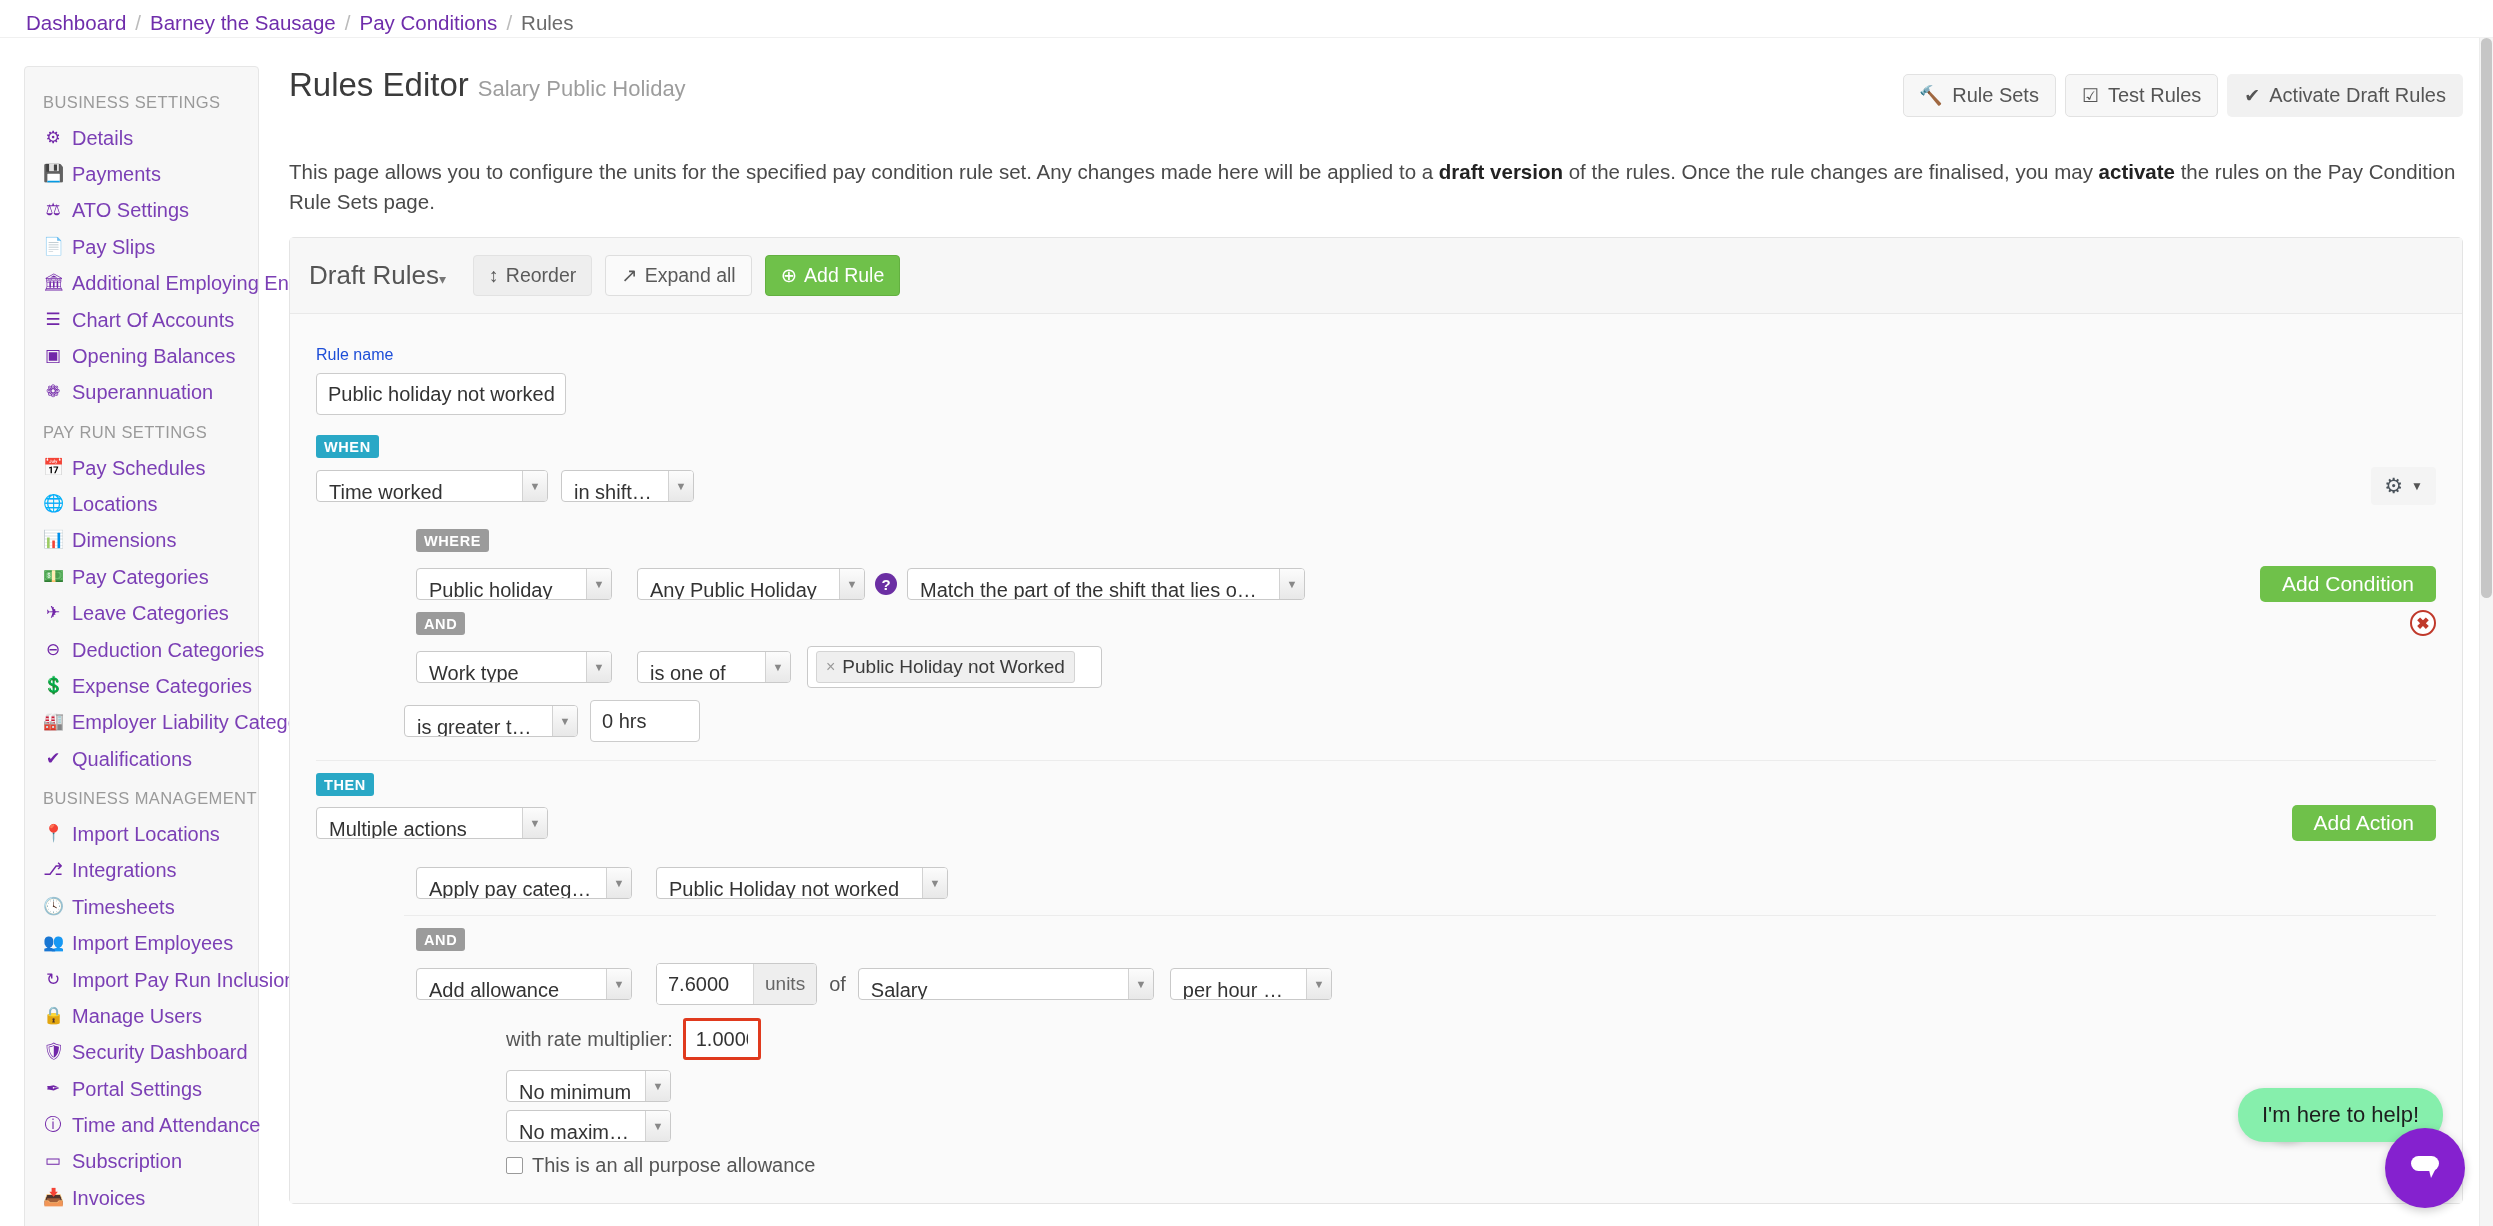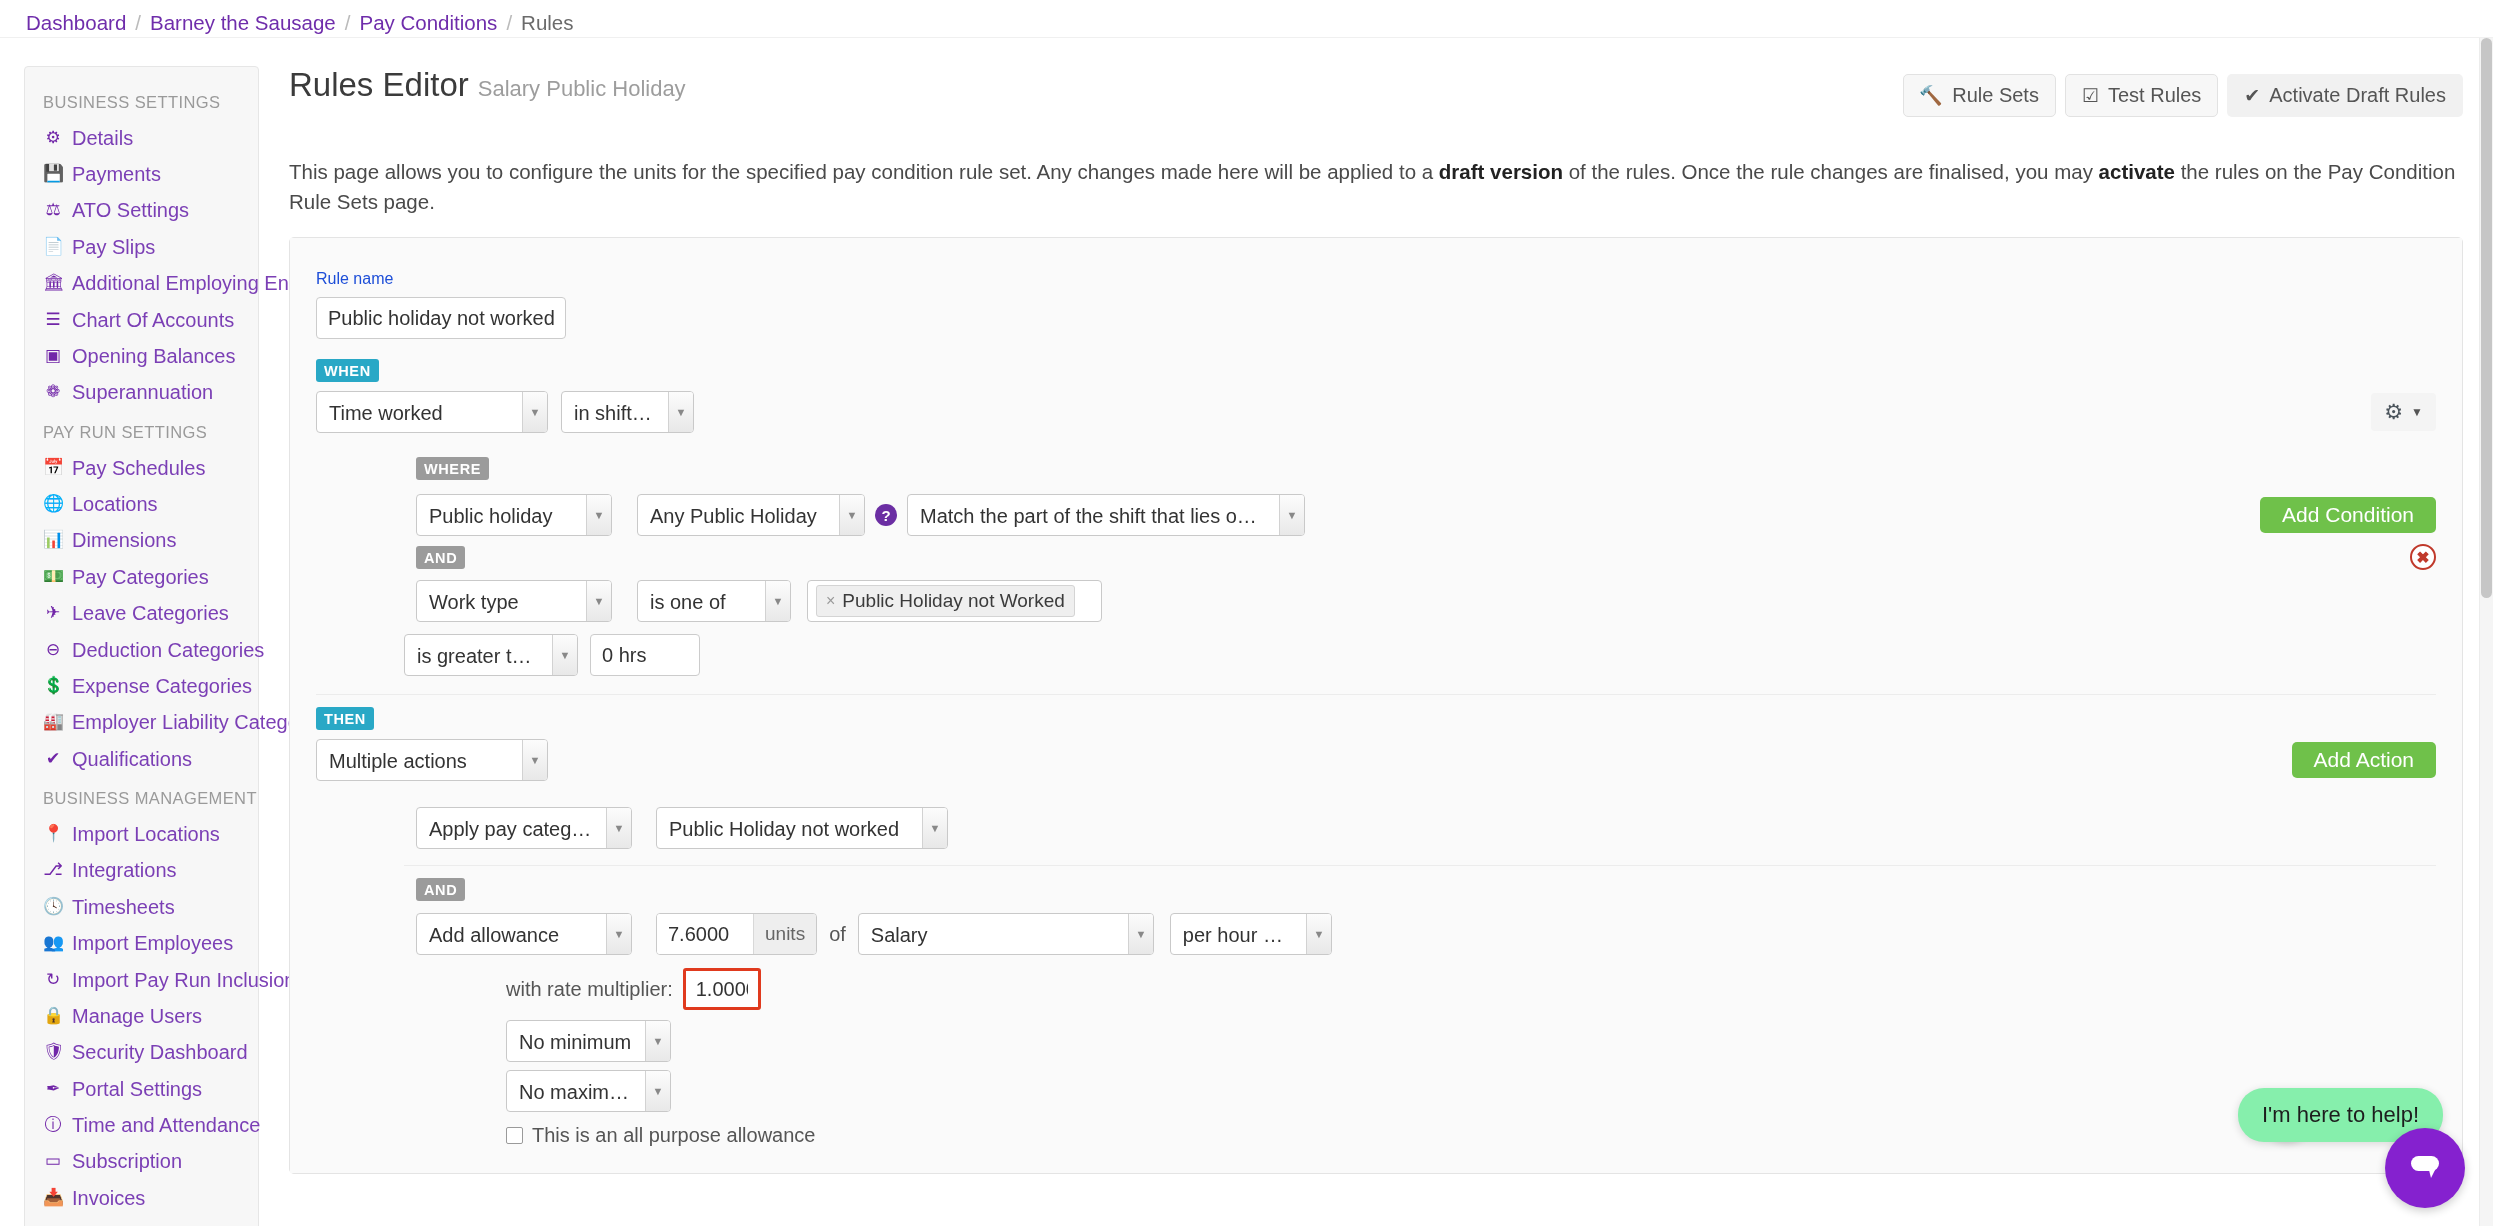--- a/index.html
+++ b/index.html
@@ -158,21 +158,21 @@
   .tag.when, .tag.then { background: #29a8c6; }
   .tag.where, .tag.and { background: #9b9b9b; }
 
   
   .sel {
     display: inline-flex;
     align-items: stretch;
     border: 1px solid #c9c9c9;
     border-radius: 4px;
     background: #fff;
-    height: 42px;
+    height: 32px;
     overflow: hidden;
     cursor: pointer;
     vertical-align: middle;
   }
   .sel > .v {
     padding: 9px 12px;
     font-size: 20px;
     color: #333;
     white-space: nowrap;
     overflow: hidden;
@@ -491,20 +491,37 @@
         </div>
       </div>
     </div>
 
     <div class="intro">
       <span>This page allows you to configure the units for the specified pay condition rule set. Any changes made here will be applied to a </span><b>draft version</b><span> of the rules. Once the rule changes are finalised, you may </span><b>activate</b><span> the rules on the Pay Condition Rule Sets page.</span>
     </div>
 
     <div class="panel">
 
+      <div class="panel-toolbar">
+        <div class="drop-title">
+          <span>Draft Rules</span><span class="caret-d">▾</span>
+        </div>
+        <div class="tbtn gray">
+          <span>↕</span>
+          <span>Reorder</span>
+        </div>
+        <div class="tbtn">
+          <span>↗</span>
+          <span>Expand all</span>
+        </div>
+        <div class="tbtn green">
+          <span>⊕</span>
+          <span>Add Rule</span>
+        </div>
+      </div>
 
       <div class="rule-body">
 
         
         <div class="lbl-small">Rule name</div>
         <input class="txt" style="width: 250px;" value="Public holiday not worked - salary">
 
         
         <div style="margin-top:18px">
           <span class="tag when">WHEN</span>

